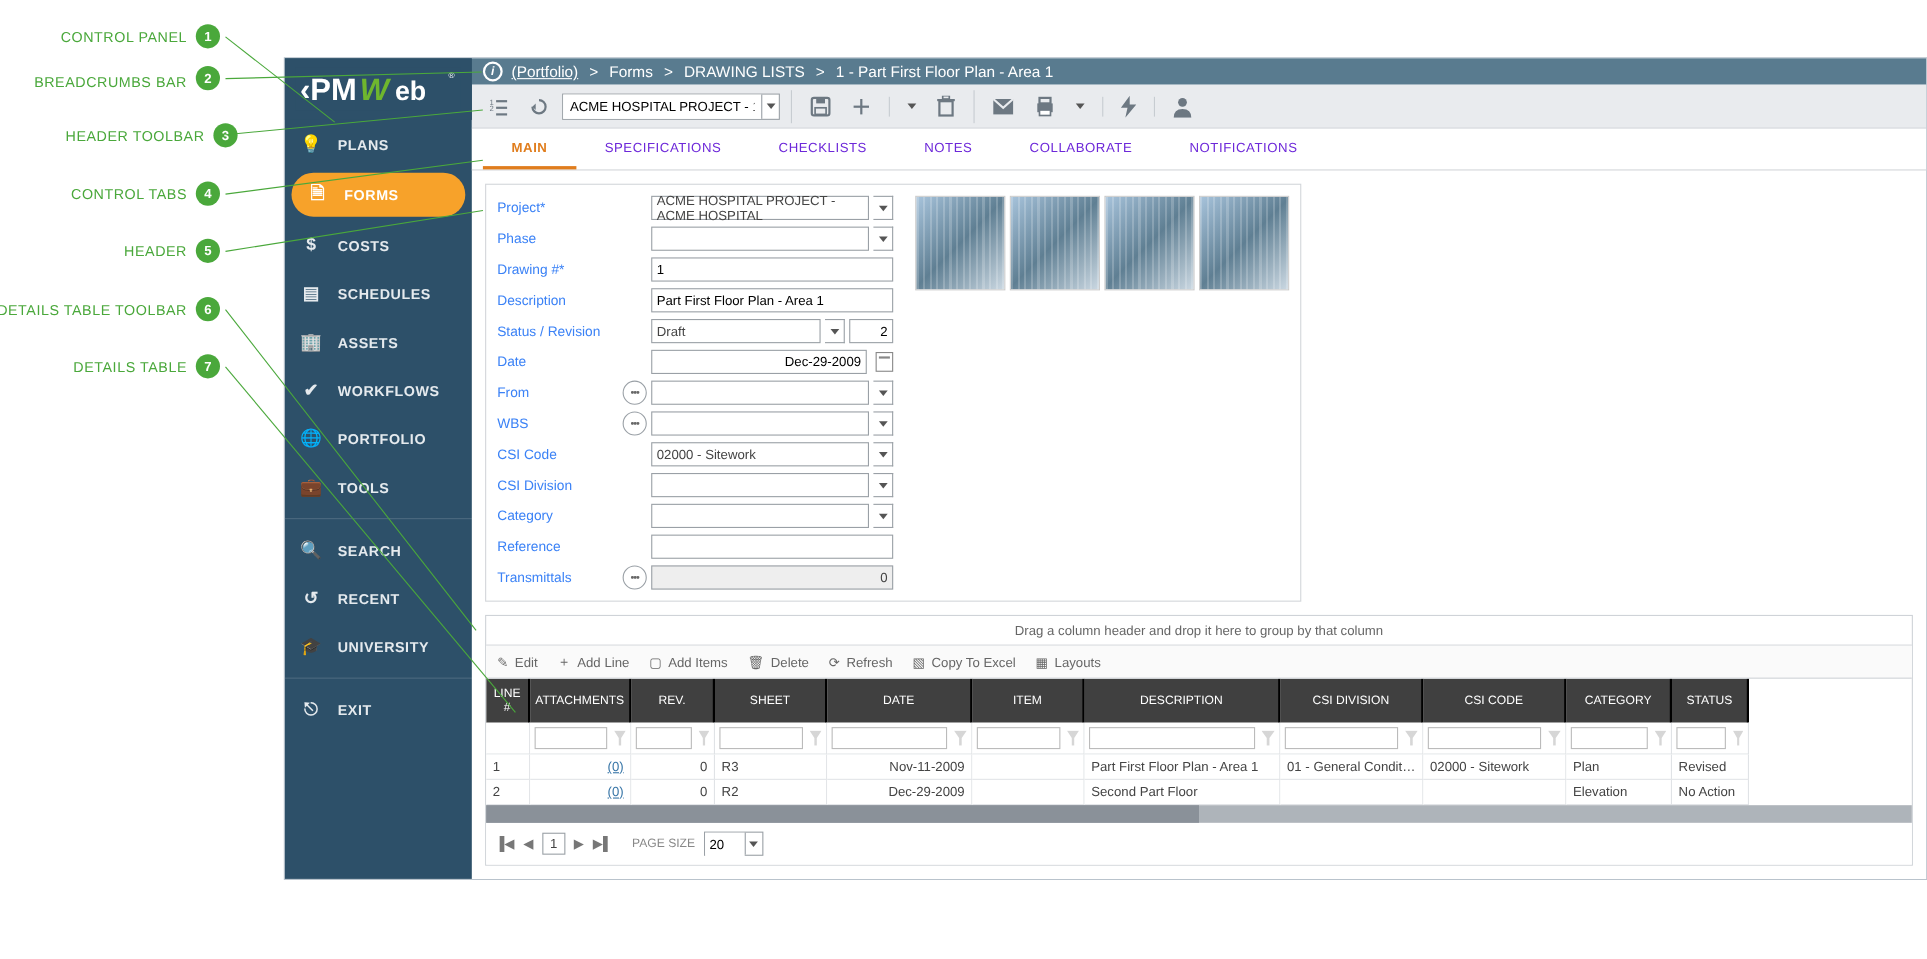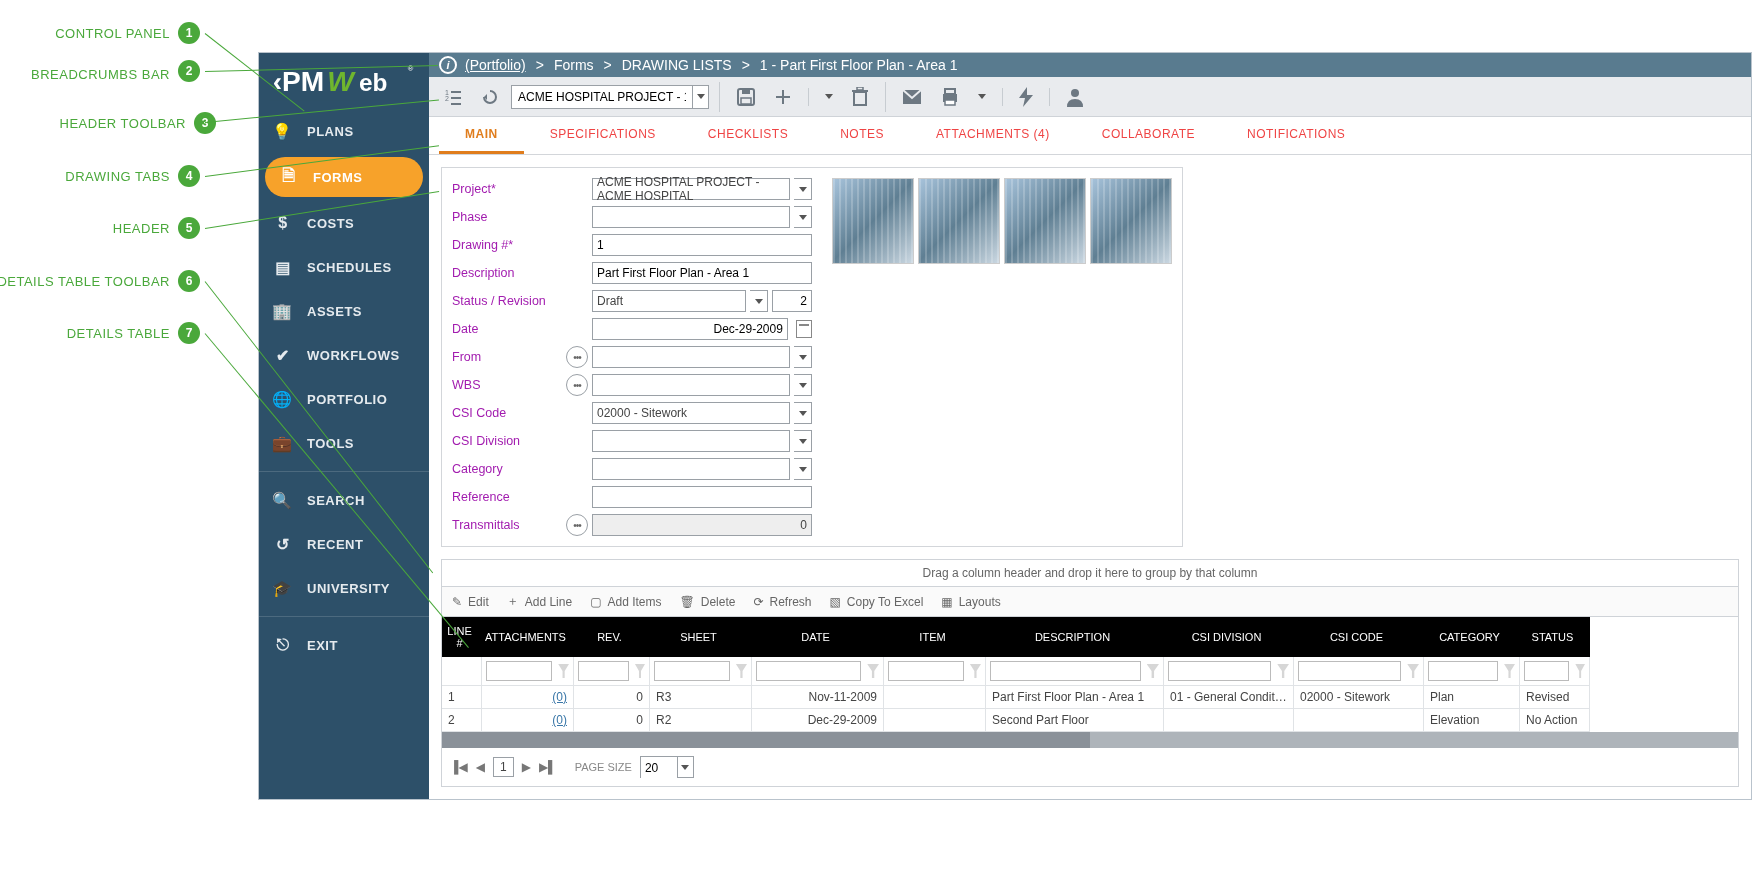--- a/index.html
+++ b/index.html
@@ -32,48 +32,48 @@
 .header-toolbar { background: #e9ebee; height: 42px; display: flex; align-items: center; gap: 6px; padding: 0 10px; border-bottom: 1px solid #cfd3d8; }
 .tb-btn { color: #6d7882; padding: 6px; cursor: pointer; display: inline-flex; align-items: center; justify-content: center; background: transparent; border: none; }
 .tb-sep { width: 1px; height: 30px; background: #c7ccd1; margin: 0 4px; }
 .combo { display: inline-flex; align-items: stretch; border: 1px solid #9aa0a6; background: #fff; height: 24px; }
 .combo input { border: none; padding: 0 6px; font-size: 12px; width: 180px; outline: none; }
 .combo .dd { width: 16px; display: flex; align-items: center; justify-content: center; border-left: 1px solid #9aa0a6; cursor: pointer; }
 .tri { width: 0; height: 0; border-left: 4px solid transparent; border-right: 4px solid transparent; border-top: 5px solid #555; }
 
 
 .tabs { display: flex; border-bottom: 1px solid #d3d6da; padding: 0 10px; background: #fff; }
-.tab { padding: 10px 26px; font-size: 12px; color: #ef4444; letter-spacing: 0.5px; cursor: pointer; }
+.tab { padding: 10px 26px; font-size: 12px; color: #6d28d9; letter-spacing: 0.5px; cursor: pointer; }
 .tab.active { color: #e07d1d; border-bottom: 3px solid #e07d1d; font-weight: bold; }
 
 
 .form-card { margin: 12px; border: 1px solid #d3d6da; padding: 10px; display: flex; gap: 20px; width: fit-content; }
 .form-grid { display: grid; grid-template-columns: 140px 220px; row-gap: 6px; align-items: center; }
-.form-grid label { font-size: 12.5px; color: #a21caf; }
+.form-grid label { font-size: 12.5px; color: #3b82f6; }
 .fld { display: flex; align-items: center; gap: 4px; }
 .fld input, .fld select, .fld .txt { border: 1px solid #9aa0a6; height: 22px; padding: 0 4px; font-size: 12px; background: #fff; width: 100%; }
 .fld .txt { display: inline-flex; align-items: center; }
 .fld .ro { background: #eee; text-align: right; justify-content: flex-end; }
 .fld .dd-btn { width: 18px; height: 22px; border: 1px solid #9aa0a6; border-left: none; display: inline-flex; align-items: center; justify-content: center; cursor: pointer; background: #fff; }
 .lookup { width: 22px; height: 22px; border: 1px solid #9aa0a6; border-radius: 50%; display: inline-flex; align-items: center; justify-content: center; font-size: 10px; letter-spacing: -1px; cursor: pointer; margin-right: 4px; color: #666; }
 .lookup-cell { grid-column: 1; display: flex; align-items: center; justify-content: space-between; gap: 9px; }
 .gallery { display: flex; gap: 4px; }
 .thumb { width: 82px; height: 86px; background: linear-gradient(135deg, #a7c3db 0%, #5f7f93 50%, #cbd8e2 100%); border: 1px solid #ccc; position: relative; }
 .thumb::after { content: ""; position: absolute; inset: 0; background: repeating-linear-gradient(90deg, rgba(255,255,255,0.2) 0 2px, transparent 2px 6px); }
 .cal-icon { width: 18px; height: 18px; display: inline-block; border: 1px solid #888; position: relative; margin-left: 4px; cursor: pointer; }
 .cal-icon::before { content: ""; position: absolute; top: 3px; left: 2px; right: 2px; height: 2px; background: #888; }
 
 
 .details { margin: 0 12px 12px 12px; border: 1px solid #cfd3d8; }
 .group-hint { border-bottom: 1px solid #cfd3d8; padding: 6px 8px; color: #666; text-align: center; }
 .detail-toolbar { display: flex; gap: 18px; padding: 6px 10px; background: #fafafa; border-bottom: 1px solid #cfd3d8; color: #666; }
 .detail-toolbar .dbtn { display: inline-flex; align-items: center; gap: 6px; cursor: pointer; }
 .grid-wrap { overflow: hidden; }
 .grid { display: grid; grid-template-columns: 40px 92px 76px 102px 132px 102px 178px 130px 130px 96px 70px; font-size: 12px; min-width: 100%; }
-.gh { background: #000000; color: #fff; padding: 8px 6px; text-align: center; font-size: 11px; border-right: 5px solid #000000; display: flex; align-items: center; justify-content: center; }
+.gh { background: #404040; color: #fff; padding: 8px 6px; text-align: center; font-size: 11px; border-right: 2px solid #000000; display: flex; align-items: center; justify-content: center; }
 .gf { background: #fff; padding: 4px; border-right: 1px solid #e0e3e6; border-bottom: 1px solid #e0e3e6; display: flex; align-items: center; gap: 4px; }
 .gf input { width: 100%; border: 1px solid #bbb; height: 20px; padding: 0 4px; font-size: 11px; }
 .filter-ico { width: 14px; height: 14px; display: inline-block; background: linear-gradient(#999,#999); clip-path: polygon(0 0, 100% 0, 60% 50%, 60% 100%, 40% 100%, 40% 50%); margin-left: 2px; opacity: 0.4; }
 .gc { padding: 4px 6px; border-right: 1px solid #e0e3e6; border-bottom: 1px solid #e0e3e6; background: #fff; white-space: nowrap; overflow: hidden; text-overflow: ellipsis; }
 .gc.r { text-align: right; }
 .gc a { color: #3a77a8; text-decoration: underline; }
 .hscroll { height: 16px; background: #aeb4ba; position: relative; }
 .hscroll .thumb-bar { position: absolute; left: 0; top: 0; width: 50%; height: 100%; background: #8a9199; }
 
 .pager { display: flex; align-items: center; gap: 8px; padding: 8px; background: #fff; }
@@ -91,21 +91,21 @@
   </div>
   <div class="anno" style="top:60px; right:60px;align-items:flex-end;">
     <span class="label">BREADCRUMBS BAR</span>
     <span class="badge">2</span>
   </div>
   <div class="anno" style="top:112px; right:44px;">
     <span class="label">HEADER TOOLBAR</span>
     <span class="badge">3</span>
   </div>
   <div class="anno" style="top:165px; right:60px;">
-    <span class="label">DRAWING TABS</span>
+    <span class="label">CONTROL TABS</span>
     <span class="badge">4</span>
   </div>
   <div class="anno" style="top:217px; right:60px;">
     <span class="label">HEADER</span>
     <span class="badge">5</span>
   </div>
   <div class="anno" style="top:270px; right:60px;">
     <span class="label">DETAILS TABLE TOOLBAR</span>
     <span class="badge">6</span>
   </div>
@@ -276,21 +276,20 @@
             <path d="M1 20 Q1 12 9 12 Q17 12 17 20 Z" fill="#6d7882"></path>
           </svg>
         </button>
     </div>
 
     <div class="tabs">
       <div class="tab active">MAIN</div>
       <div class="tab">SPECIFICATIONS</div>
       <div class="tab">CHECKLISTS</div>
       <div class="tab">NOTES</div>
-      <div class="tab">ATTACHMENTS (4)</div>
       <div class="tab">COLLABORATE</div>
       <div class="tab">NOTIFICATIONS</div>
     </div>
 
     <div class="form-card">
       <div class="form-grid">
         <label>Project*</label>
         <div class="fld">
             <span class="txt" style="flex:1">ACME HOSPITAL PROJECT - ACME HOSPITAL</span>
             <span class="dd-btn">

